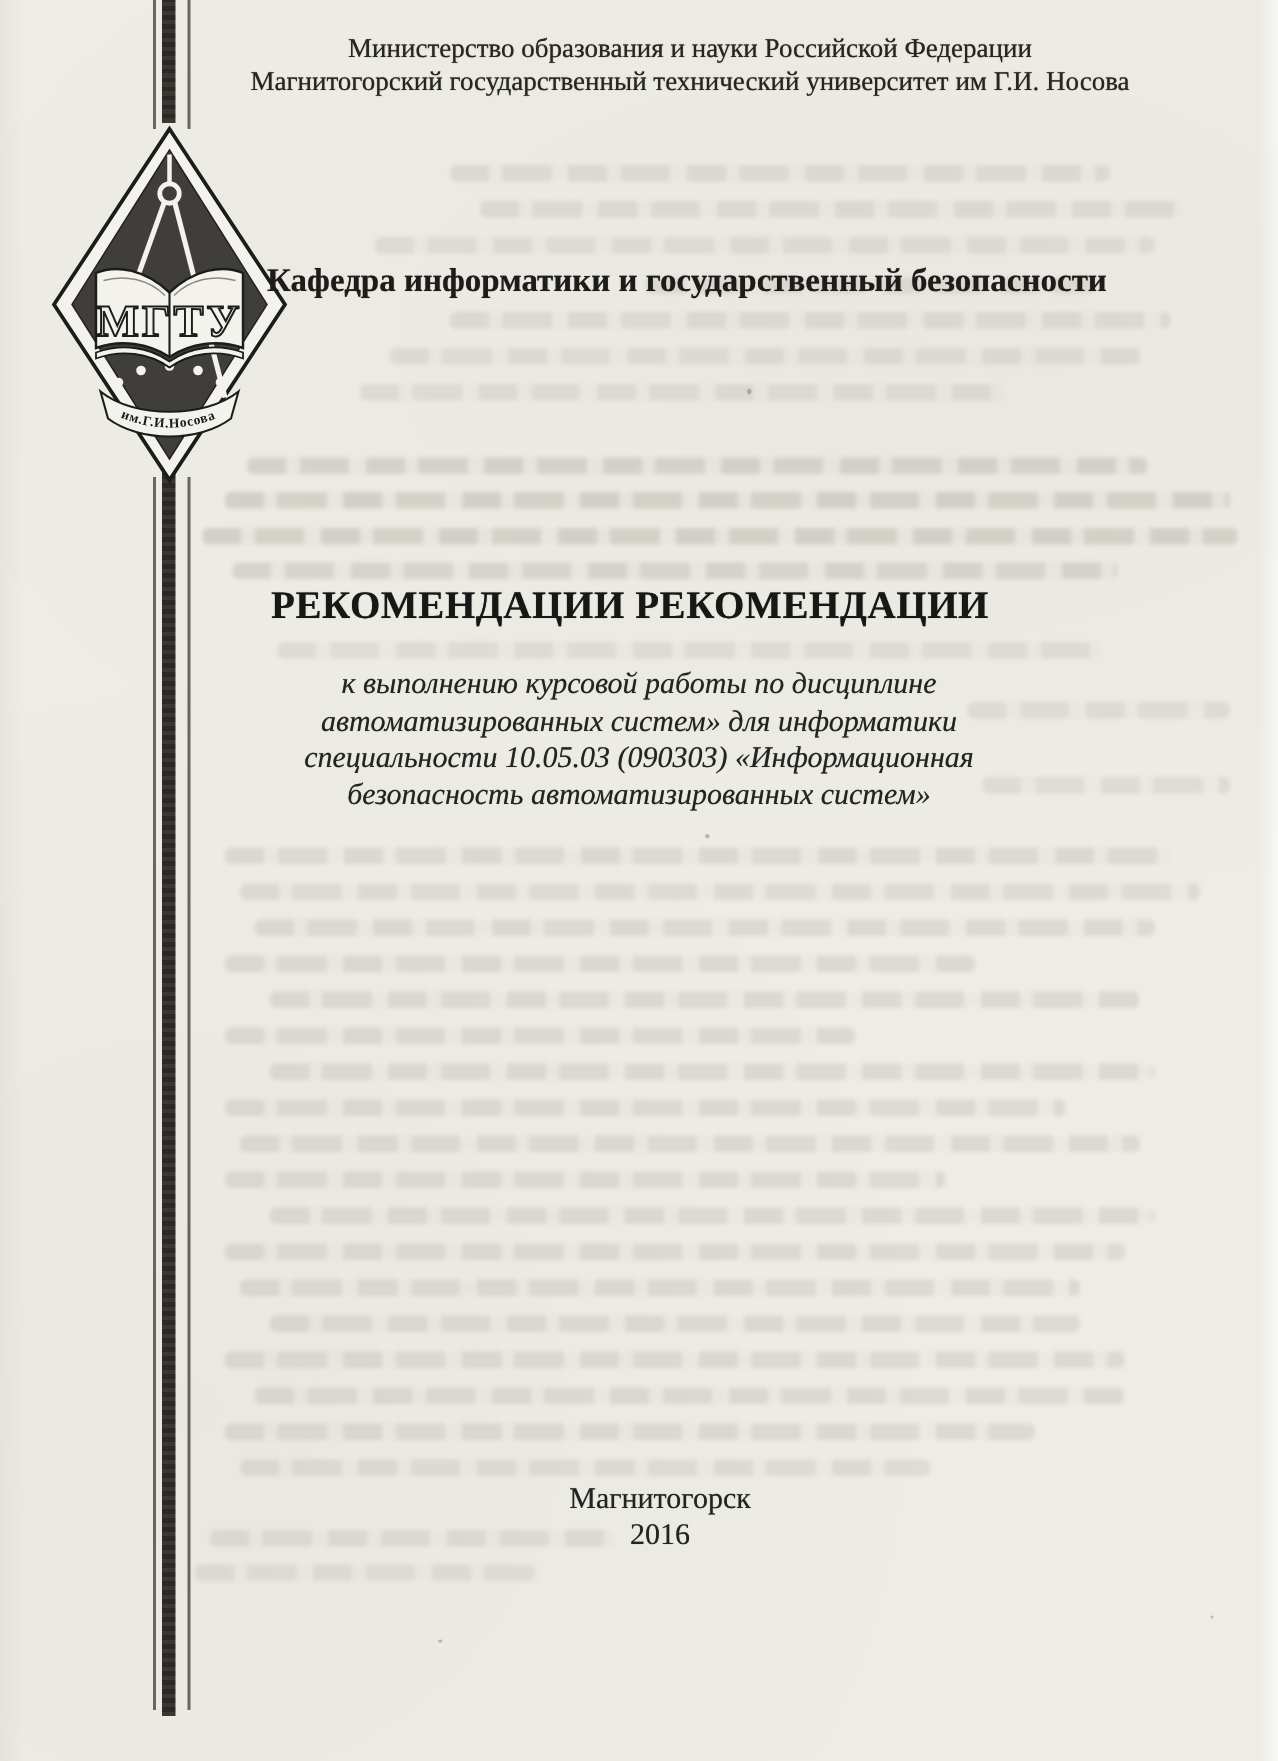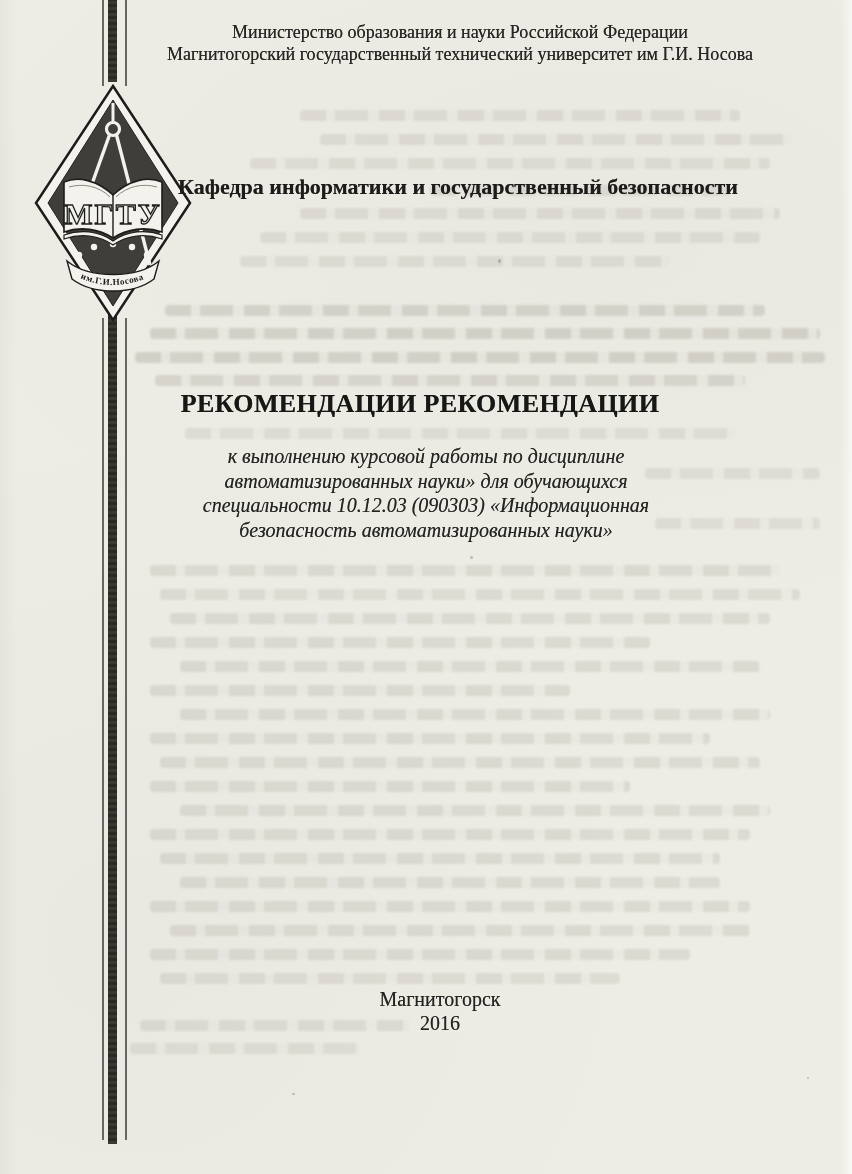--- a/index.html
+++ b/index.html
@@ -163,23 +163,23 @@
     <div>Министерство образования и науки Российской Федерации</div>
     <div>Магнитогорский государственный технический университет им Г.И. Носова</div>
   </div>
 
   <div class="txt dept-line">Кафедра информатики и государственный безопасности</div>
 
   <div class="txt doc-title">РЕКОМЕНДАЦИИ РЕКОМЕНДАЦИИ</div>
 
   <div class="txt subtitle-block">
     <div>к выполнению курсовой работы по дисциплине</div>
-    <div>автоматизированных науки» для обучающихся</div>
-    <div>специальности 10.12.03 (090303) «Информационная</div>
-    <div>безопасность автоматизированных науки»</div>
+    <div>автоматизированных систем» для информатики</div>
+    <div>специальности 10.05.03 (090303) «Информационная</div>
+    <div>безопасность автоматизированных систем»</div>
   </div>
 
   <div class="txt footer-block">
     <div>Магнитогорск</div>
     <div>2016</div>
   </div>
 
   <div class="speck" style="left:498px;top:259px;width:3px;height:4px"></div>
   <div class="speck" style="left:470px;top:556px;width:3px;height:3px"></div>
   <div class="speck" style="left:807px;top:1077px;width:2px;height:2px"></div>

